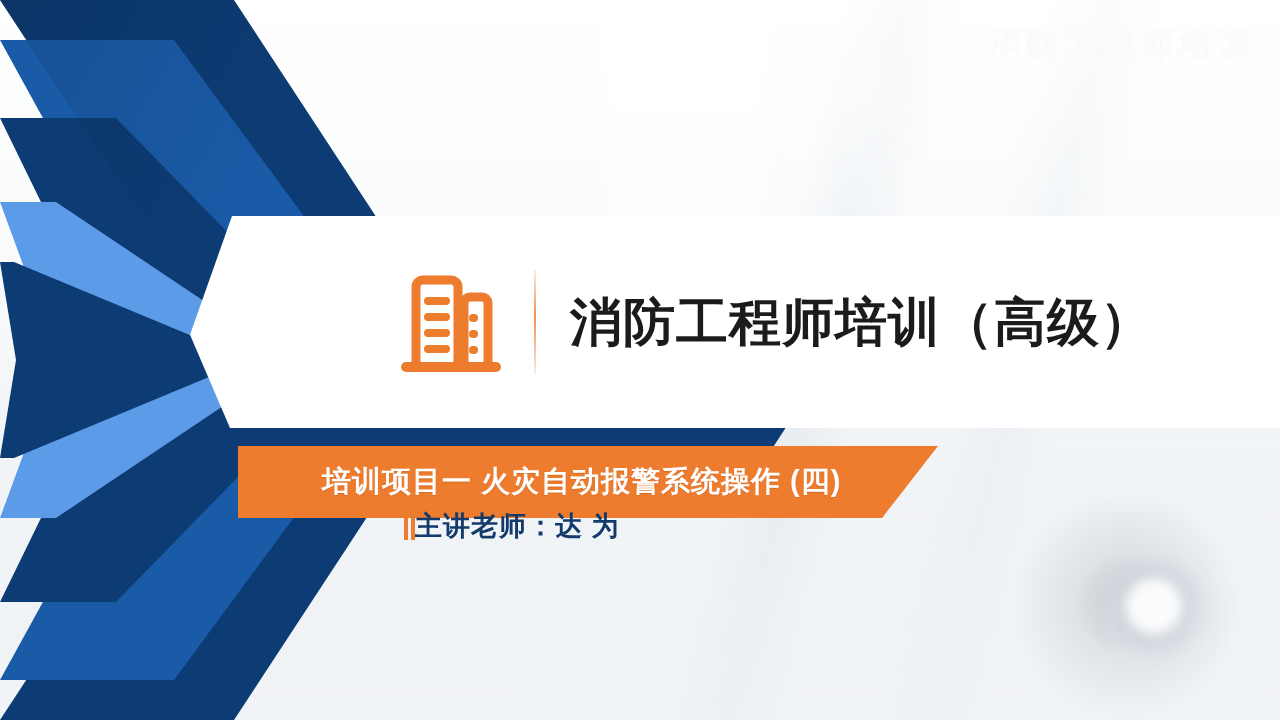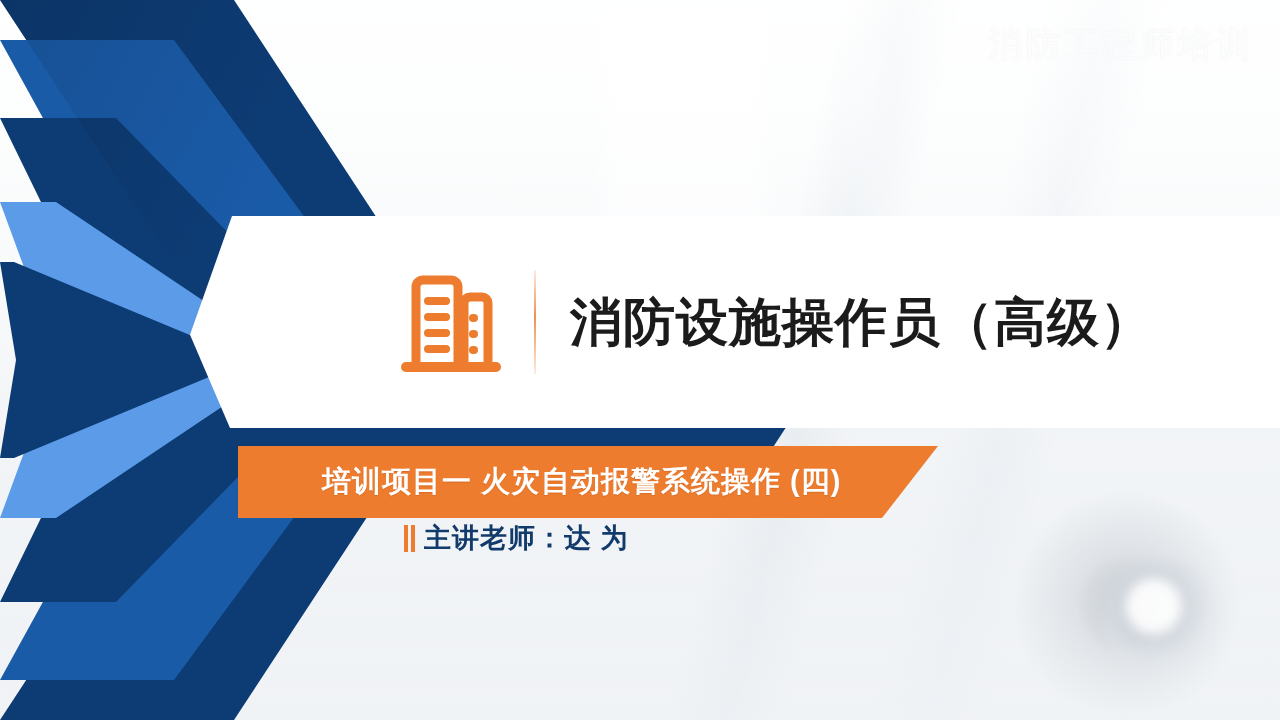--- a/index.html
+++ b/index.html
@@ -199,24 +199,23 @@
     color: #ffffff;
     letter-spacing: 1px;
     white-space: nowrap;
     text-shadow: 0 1px 1px rgba(140,60,10,.22);
   }
 
   
   .presenter {
     position: absolute;
     left: 404px;
-    top: 520px;
+    top: 508px;
     display: flex;
     align-items: center;
-    gap: 9px;
   }
   .presenter-mark {
     width: 11px;
     height: 27px;
     flex: 0 0 auto;
     background:
       linear-gradient(90deg, #ee7c2e 0 4px, transparent 4px 7px, #ee7c2e 7px 11px);
   }
   .presenter-text {
     font-size: 27px;
@@ -263,21 +262,21 @@
           <path d="M30 70 H48" stroke-width="8"></path>
           <path d="M30 86 H48" stroke-width="8"></path>
           <path d="M75 55 h1" stroke-width="8"></path>
           <path d="M75 71 h1" stroke-width="8"></path>
           <path d="M75 87 h1" stroke-width="8"></path>
         </g>
       </svg>
 
       <div class="icon-divider"></div>
 
-      <div class="card-title">消防设施操作员（高级）</div>
+      <div class="card-title">消防工程师培训（高级）</div>
     </div>
   </div>
 
   <div class="subtitle-band">
     <span class="subtitle-text">培训项目一  火灾自动报警系统操作 (四)</span>
   </div>
 
   <div class="presenter">
     <span class="presenter-mark"></span>
     <span class="presenter-text">主讲老师：达 为</span>

